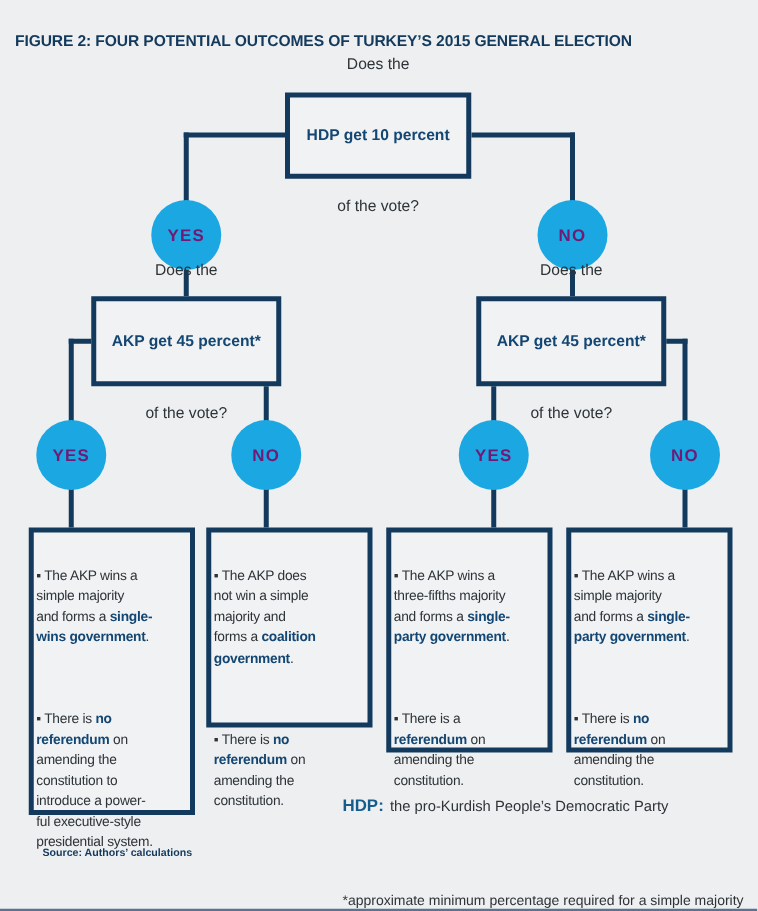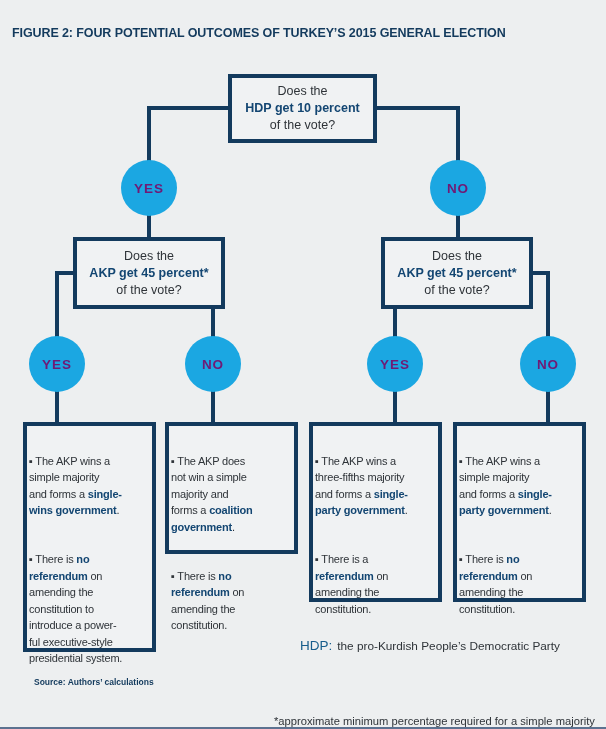--- a/index.html
+++ b/index.html
@@ -30,34 +30,35 @@
     background:var(--blue);color:#701a75;
     display:flex;align-items:center;justify-content:center;
     font-size:13.5px;font-weight:bold;letter-spacing:1px;z-index:2;
   }
   .q-box{
     position:absolute;box-sizing:border-box;
     border:4px solid var(--navy);background:var(--box-bg);
     display:flex;flex-direction:column;align-items:center;justify-content:center;
     text-align:center;line-height:17px;font-size:12.5px;color:var(--text-dark);
     z-index:2;
+    gap:40px;
   }
   .q-box .q-bold{font-weight:bold;color:var(--bold-blue);text-align:right;}
   .o-box{
     position:absolute;box-sizing:border-box;
     border:4px solid var(--navy);background:var(--box-bg);
     padding:10px 2px;z-index:2;
     font-size:11px;line-height:16.5px;letter-spacing:-0.2px;
     color:var(--text-dark);white-space:pre-line;
   }
   .o-box .bullet{margin:0 0 16px 0;}
-  .o-box .bullet:last-child{margin-bottom:0;}
+  .o-box .bullet:last-child{margin-bottom:0;margin-top:16px;}
   .bb{font-weight:bold;color:var(--bold-blue);}
   .legend-row{position:absolute;left:274px;white-space:nowrap;}
-  .legend-label{font-size:13.5px;font-weight:normal;color:var(--legend-blue);margin-right:5px;margin-left:26px;}
+  .legend-label{font-size:13.5px;font-weight:bold;color:var(--legend-blue);margin-right:5px;}
   .legend-text{font-size:11.8px;color:var(--text-dark);}
   .footnote{position:absolute;left:274px;top:675px;font-size:11.2px;color:var(--text-dark);white-space:nowrap;margin-top:40px;}
   .source{position:absolute;left:34px;top:677px;font-size:8.5px;font-weight:bold;color:var(--navy);}
   .footer-bar{position:absolute;left:0;top:708px;width:606px;height:19px;background:var(--footer-bg);z-index:3;}
   .footer-text{
     position:absolute;left:328px;top:0;width:250px;height:19px;line-height:19px;
     text-align:center;font-size:9.5px;color:#e2e9f0;
   }
   .footer-strip{position:absolute;left:0;top:727px;width:606px;height:2px;background:var(--footer-strip);z-index:3;}
 </style>
@@ -116,21 +117,21 @@
 and forms a </span><span class="bb">single-
 wins government</span><span>.</span></p>
     <p class="bullet">▪ <span>There is </span><span class="bb">no
 referendum</span><span> on
 amending the
 constitution to
 introduce a power-
 ful executive-style
 presidential system.</span></p>
   </div>
-  <div class="o-box" style="left:165px;top:422px;width:133px;height:132px">
+  <div class="o-box" style="left:165px;top:422px;width:133px;height:160px">
     <p class="bullet">▪ <span>The AKP does
 not win a simple
 majority and
 forms a </span><span class="bb">coalition
 government</span><span>.</span></p>
     <p class="bullet">▪ <span>There is </span><span class="bb">no
 referendum</span><span> on
 amending the
 constitution.</span></p>
   </div>

